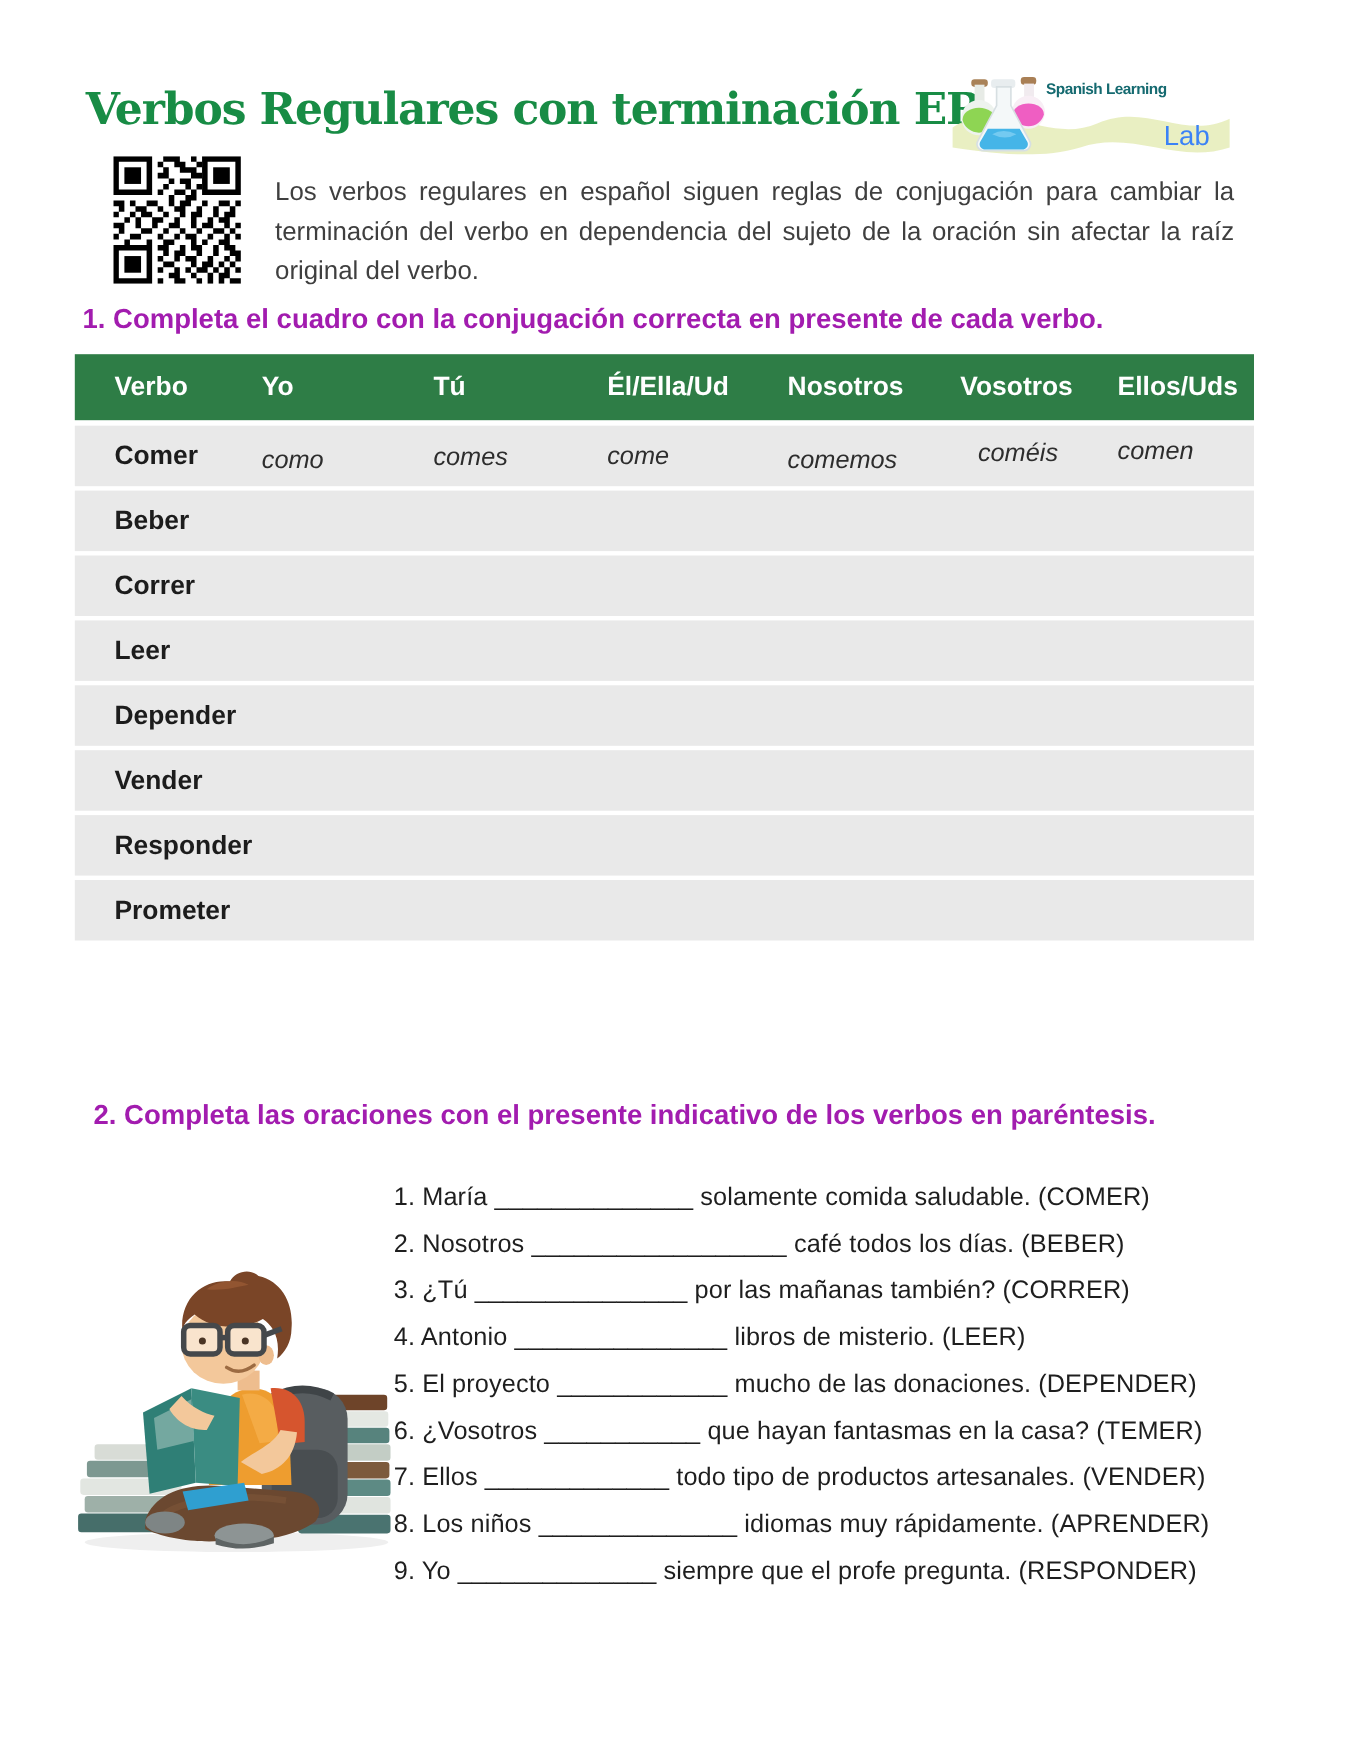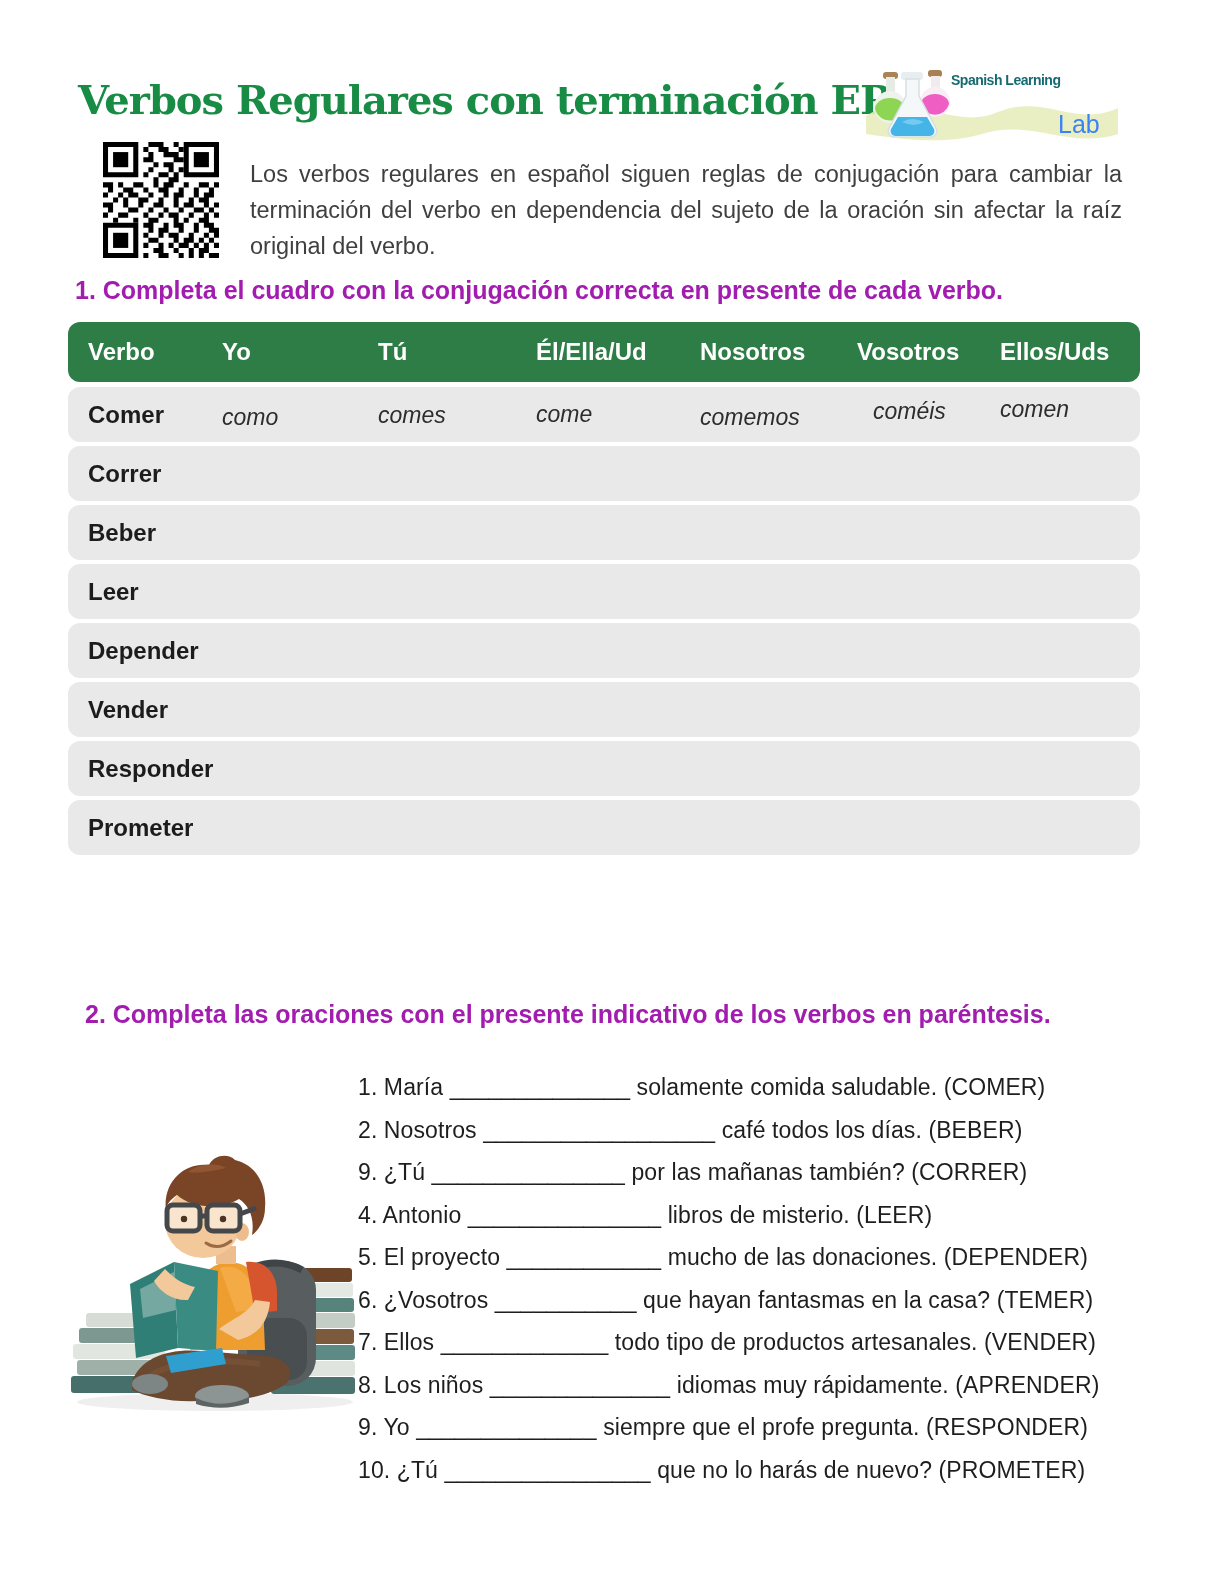--- a/index.html
+++ b/index.html
@@ -34,21 +34,21 @@
   }
   
   .sec-heading { position:absolute; font-weight:bold; font-size:25px; color:#a21caf; white-space:nowrap; }
   .s1h { left:75px; top:276px; }
   .s2h { left:85px; top:1000px; }
   
   .conj-table { position:absolute; left:68px; top:322px; width:1072px; }
   .thead, .trow {
     display:grid;
     grid-template-columns:134px 156px 158px 164px 157px 143px 1fr;
-    padding-left:20px; align-items:center;border-radius:12px;
+    padding-left:36px; align-items:center;
   }
   .thead {
     height:60px; background:#2e7d46; color:#ffffff;
     font-weight:bold; font-size:24px; margin-bottom:5px;
   }
   .trow { height:55px; background:#e9e9e9; margin-bottom:4px; }
   .verb { font-weight:bold; font-size:24px; color:#1c1c1c; }
   .conj { font-style:italic; font-size:23px; color:#2d2d2d; }
   .tbody .trow:first-child .conj:nth-of-type(2){ transform:translateY(3px); }
   .tbody .trow:first-child .conj:nth-of-type(3){ transform:translateY(1px); }
@@ -153,30 +153,30 @@
       <div class="trow">
         <div class="verb">Comer</div>
         <div class="conj">como</div>
         <div class="conj">comes</div>
         <div class="conj">come</div>
         <div class="conj">comemos</div>
         <div class="conj">coméis</div>
         <div class="conj">comen</div>
       </div>
       <div class="trow">
+        <div class="verb">Beber</div>
+        <div class="conj"></div>
+        <div class="conj"></div>
+        <div class="conj"></div>
+        <div class="conj"></div>
+        <div class="conj"></div>
+        <div class="conj"></div>
+      </div>
+      <div class="trow">
         <div class="verb">Correr</div>
-        <div class="conj"></div>
-        <div class="conj"></div>
-        <div class="conj"></div>
-        <div class="conj"></div>
-        <div class="conj"></div>
-        <div class="conj"></div>
-      </div>
-      <div class="trow">
-        <div class="verb">Beber</div>
         <div class="conj"></div>
         <div class="conj"></div>
         <div class="conj"></div>
         <div class="conj"></div>
         <div class="conj"></div>
         <div class="conj"></div>
       </div>
       <div class="trow">
         <div class="verb">Leer</div>
         <div class="conj"></div>
@@ -289,23 +289,22 @@
       <circle cx="114" cy="69" r="3.2" fill="#4a3525"></circle>
       <circle cx="153" cy="69" r="3.2" fill="#4a3525"></circle>
 
       <path d="M136 93 Q148 101 161 91" stroke="#9c6b42" stroke-width="3" fill="none" stroke-linecap="round"></path>
     </svg>
   </div>
 
   <div class="sentences">
     <div class="sentence">1. María ______________ solamente comida saludable. (COMER)</div>
     <div class="sentence">2. Nosotros __________________ café todos los días. (BEBER)</div>
-    <div class="sentence">9. ¿Tú _______________ por las mañanas también? (CORRER)</div>
+    <div class="sentence">3. ¿Tú _______________ por las mañanas también? (CORRER)</div>
     <div class="sentence">4. Antonio _______________ libros de misterio. (LEER)</div>
     <div class="sentence">5. El proyecto ____________ mucho de las donaciones. (DEPENDER)</div>
     <div class="sentence">6. ¿Vosotros ___________ que hayan fantasmas en la casa? (TEMER)</div>
     <div class="sentence">7. Ellos _____________ todo tipo de productos artesanales. (VENDER)</div>
     <div class="sentence">8. Los niños ______________ idiomas muy rápidamente. (APRENDER)</div>
     <div class="sentence">9. Yo ______________ siempre que el profe pregunta. (RESPONDER)</div>
-    <div class="sentence">10. ¿Tú ________________ que no lo harás de nuevo? (PROMETER)</div>
   </div>
 
 </div>
 
 </body></html>

